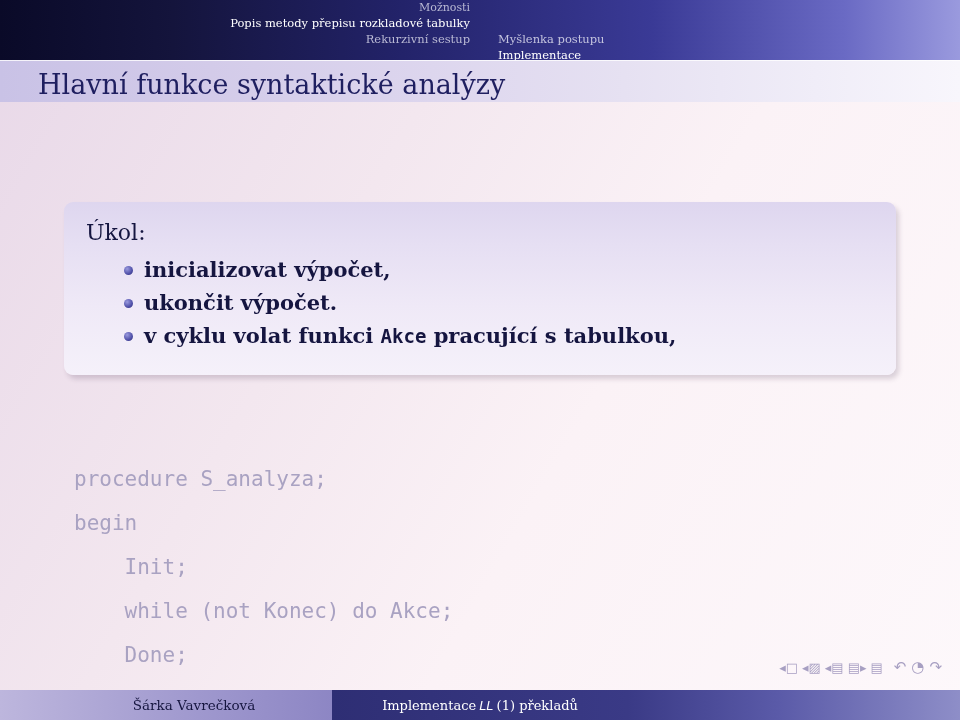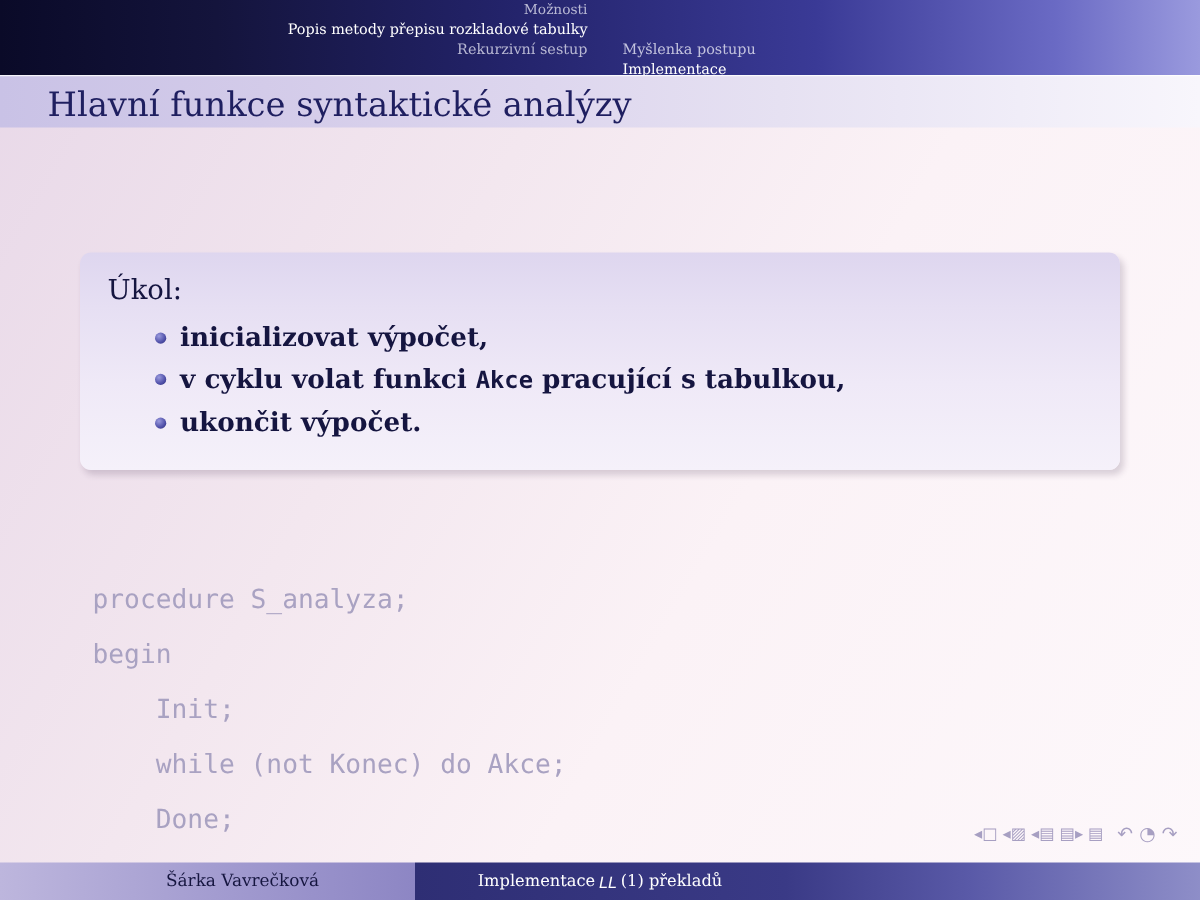--- a/index.html
+++ b/index.html
@@ -238,24 +238,24 @@
 
   <div class="content">
 
     <div class="block">
       <div class="block-title">Úkol:</div>
       <ul class="bullets">
         <li>
           <span class="dot"></span><span>inicializovat výpočet,</span>
         </li>
         <li>
-          <span class="dot"></span><span>v cyklu volat funkci </span><span class="tt">Akce</span><span> pracující s tabulkou,</span>
+          <span class="dot"></span><span>ukončit výpočet.</span>
         </li>
         <li>
-          <span class="dot"></span><span>ukončit výpočet.</span>
+          <span class="dot"></span><span>v cyklu volat funkci </span><span class="tt">Akce</span><span> pracující s tabulkou,</span>
         </li>
       </ul>
     </div>
 
     <div class="code">procedure S_analyza;
 begin
     Init;
     while (not Konec) do Akce;
     Done;
 end;</div>

